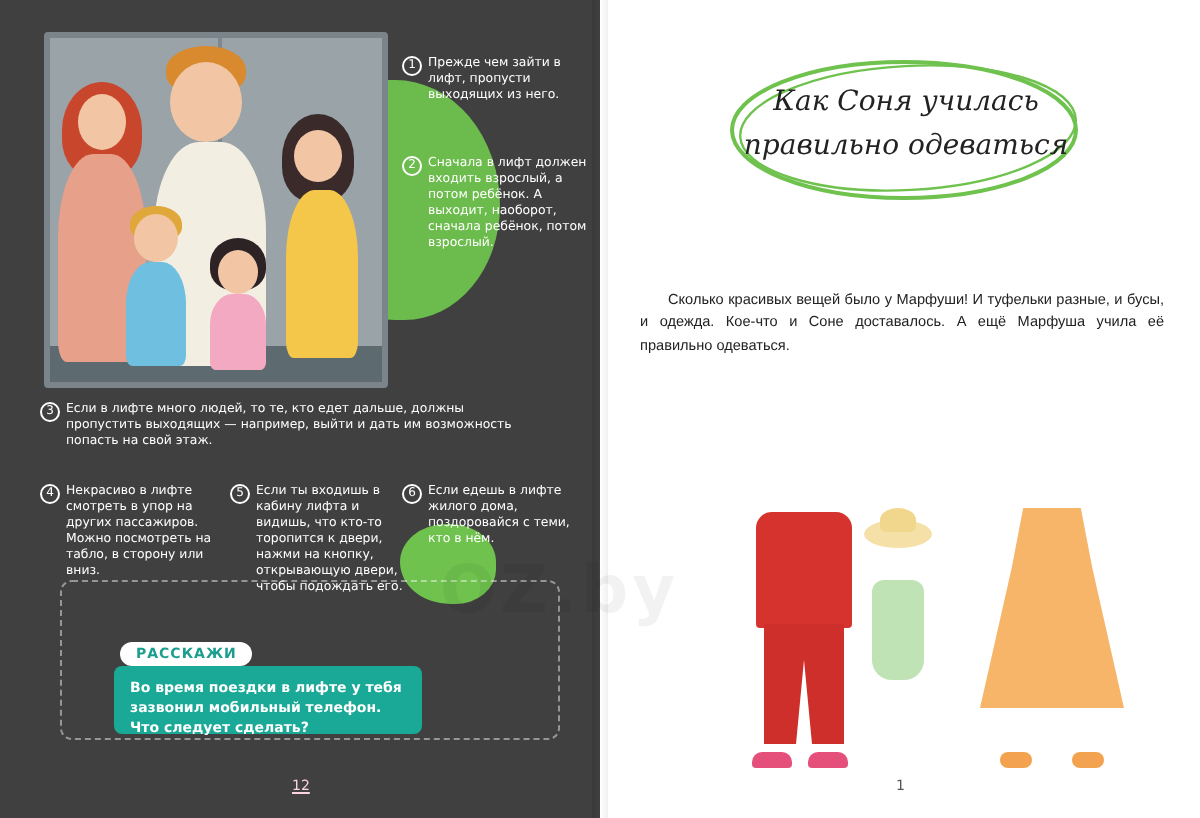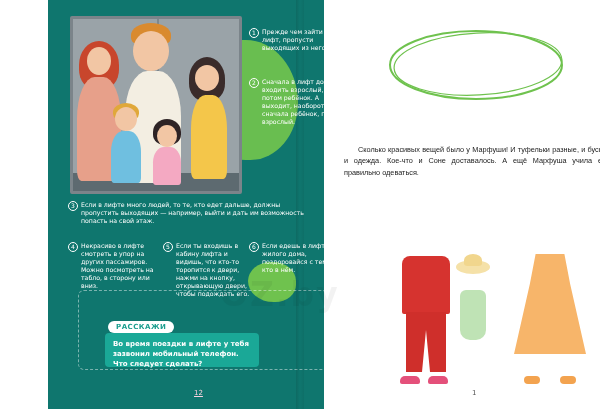--- a/index.html
+++ b/index.html
@@ -1,20 +1,20 @@
 <!DOCTYPE html>
 <html><head>
   <meta charset="utf-8">
   <style>
     * { box-sizing: border-box; margin: 0; padding: 0; }
     html, body { width: 600px; height: 409px; overflow: hidden; background: #ffffff; }
     body { font-family: "DejaVu Sans", sans-serif; position: relative; }
 
     .spread { position: absolute; left: 0; top: 0; width: 600px; height: 409px; display: flex; }
-    .page-left { position: relative; width: 300px; height: 409px; background: #0f766e; overflow: hidden; margin-left: 48px; }
+    .page-left { position: relative; width: 300px; height: 409px; background: #404040; overflow: hidden; }
     .page-right { position: relative; width: 300px; height: 409px; background: #ffffff; overflow: hidden; }
     .gutter { position: absolute; left: 296px; top: 0; width: 8px; height: 409px;
       background: linear-gradient(to right, rgba(0,0,0,0.10), rgba(0,0,0,0.0) 50%, rgba(0,0,0,0.06)); z-index: 5; }
 
     
     .elevator { position: absolute; left: 22px; top: 16px; width: 172px; height: 178px;
       background: #9aa3a8; border: 3px solid #7b848a; border-radius: 2px; overflow: hidden; }
     .elevator .door-line { position: absolute; left: 84px; top: 0; width: 2px; height: 100%; background: #7f888e; }
     .elevator .floor { position: absolute; left: 0; bottom: 0; width: 100%; height: 18px; background: #5d6a70; }
     .person { position: absolute; border-radius: 40% 40% 10% 10%; }
@@ -125,20 +125,22 @@
     <div class="page-num">12</div>
   </div>
 
   <div class="page-right">
 
     <svg class="title-oval" viewBox="0 0 180 78" width="180" height="78">
       <ellipse cx="90" cy="39" rx="86" ry="34" fill="none" stroke="#6fc24e" stroke-width="2"></ellipse>
       <ellipse cx="92" cy="38" rx="84" ry="31" fill="none" stroke="#6fc24e" stroke-width="1.2" transform="rotate(-3 92 38)"></ellipse>
     </svg>
     <div class="title-text">
+      <div>Как Соня училась</div>
+      <div>правильно одеваться</div>
     </div>
 
     <div class="story">
       <p>Сколько красивых вещей было у Марфуши! И туфельки разные, и бусы, и одежда. Кое-что и Соне доставалось. А ещё Марфуша учила её правильно одеваться.</p>
     </div>
 
     <div style="position:absolute; left:0; top:250px; width:300px; height:150px;">
 
       <div style="position:absolute; left:78px; top:6px; width:48px; height:58px; background:#d6332f; border-radius:8px 8px 2px 2px;"></div>
       <div style="position:absolute; left:82px; top:62px; width:40px; height:60px; background:#cf2f2b; clip-path:polygon(0 0,100% 0,100% 100%,60% 100%,50% 30%,40% 100%,0 100%);"></div>

